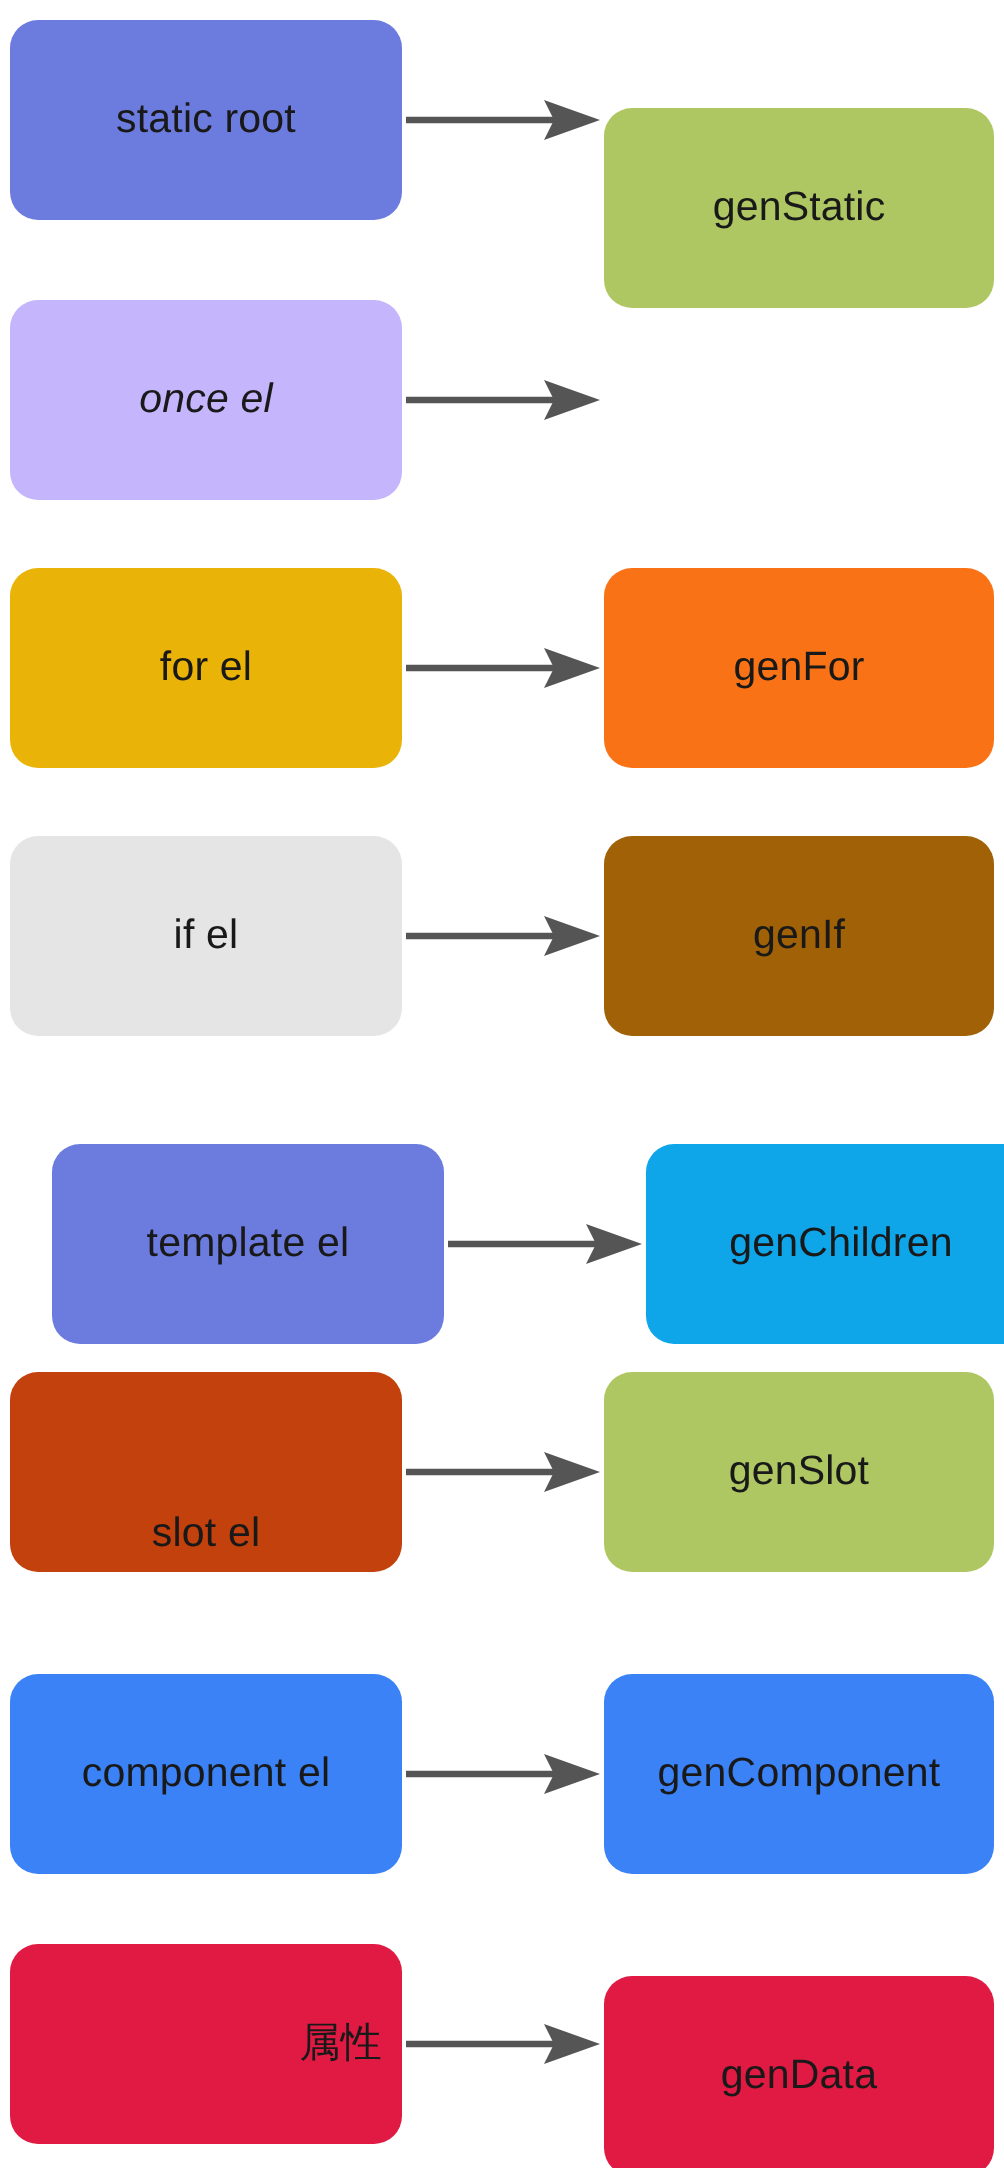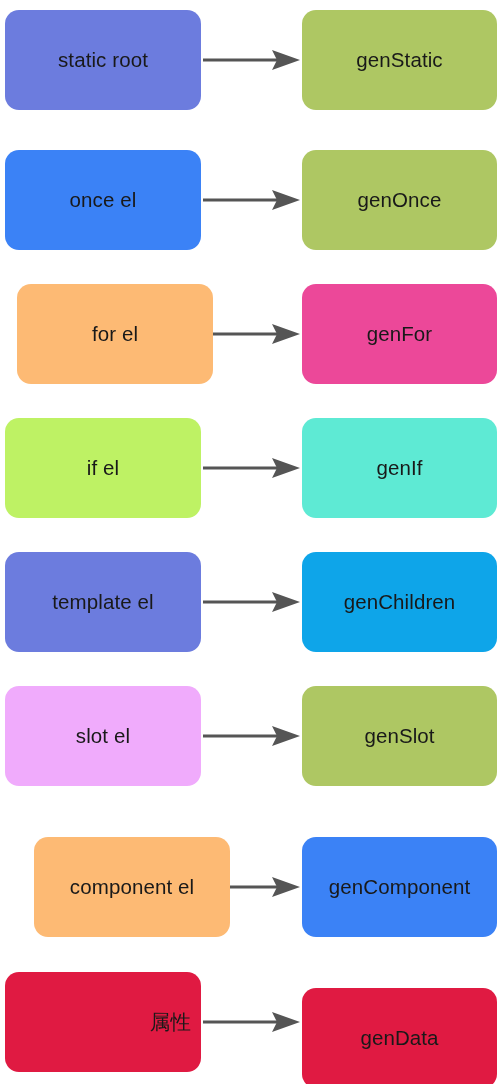--- a/index.html
+++ b/index.html
@@ -90,90 +90,87 @@
 
 <div id="diagram">
     <div class="flow-row" style="top: 10px;">
       <svg class="edge" viewBox="0 0 502 100" width="502" height="100">
         <line class="edge-line" x1="203" y1="50" x2="279" y2="50" stroke="#555555"></line>
         <polygon class="edge-head" points="300,50 272,40 277,50 272,60" fill="#555555"></polygon>
       </svg>
       <div class="node source" style="background: rgb(108, 124, 222);">
         <span class="node-label">static root</span>
       </div>
-      <div class="node target" style="background: rgb(174, 199, 99);">
+      <div class="node target" style="background: rgb(174, 199, 99); margin-top: 44px;">
         <span class="node-label">genStatic</span>
       </div>
     </div>
     <div class="flow-row" style="top: 150px;">
       <svg class="edge" viewBox="0 0 502 100" width="502" height="100">
         <line class="edge-line" x1="203" y1="50" x2="279" y2="50" stroke="#555555"></line>
         <polygon class="edge-head" points="300,50 272,40 277,50 272,60" fill="#555555"></polygon>
       </svg>
-      <div class="node source" style="background: #3b82f6;">
+      <div class="node source" style="background: #c4b5fd; font-style: italic;">
         <span class="node-label">once el</span>
-      </div>
-      <div class="node target" style="background: rgb(174, 199, 99);">
-        <span class="node-label">genOnce</span>
       </div>
     </div>
     <div class="flow-row" style="top: 284px;">
       <svg class="edge" viewBox="0 0 502 100" width="502" height="100">
         <line class="edge-line" x1="203" y1="50" x2="279" y2="50" stroke="#555555"></line>
         <polygon class="edge-head" points="300,50 272,40 277,50 272,60" fill="#555555"></polygon>
       </svg>
-      <div class="node source" style="background: #fdba74; margin-left: 12px;">
+      <div class="node source" style="background: #eab308;">
         <span class="node-label">for el</span>
       </div>
-      <div class="node target" style="background: #ec4899;">
+      <div class="node target" style="background: #f97316;">
         <span class="node-label">genFor</span>
       </div>
     </div>
     <div class="flow-row" style="top: 418px;">
       <svg class="edge" viewBox="0 0 502 100" width="502" height="100">
         <line class="edge-line" x1="203" y1="50" x2="279" y2="50" stroke="#555555"></line>
         <polygon class="edge-head" points="300,50 272,40 277,50 272,60" fill="#555555"></polygon>
       </svg>
-      <div class="node source" style="background: #bef264;">
+      <div class="node source" style="background: #e5e5e5;">
         <span class="node-label">if el</span>
       </div>
-      <div class="node target" style="background: #5eead4;">
+      <div class="node target" style="background: #a16207;">
         <span class="node-label">genIf</span>
       </div>
     </div>
-    <div class="flow-row" style="top: 552px;">
+    <div class="flow-row" style="top: 572px; margin-left: 21px;">
       <svg class="edge" viewBox="0 0 502 100" width="502" height="100">
         <line class="edge-line" x1="203" y1="50" x2="279" y2="50" stroke="#555555"></line>
         <polygon class="edge-head" points="300,50 272,40 277,50 272,60" fill="#555555"></polygon>
       </svg>
       <div class="node source" style="background: rgb(108, 124, 222);">
         <span class="node-label">template el</span>
       </div>
       <div class="node target" style="background: #0ea5e9;">
         <span class="node-label">genChildren</span>
       </div>
     </div>
     <div class="flow-row" style="top: 686px;">
       <svg class="edge" viewBox="0 0 502 100" width="502" height="100">
         <line class="edge-line" x1="203" y1="50" x2="279" y2="50" stroke="#555555"></line>
         <polygon class="edge-head" points="300,50 272,40 277,50 272,60" fill="#555555"></polygon>
       </svg>
-      <div class="node source" style="background: #f0abfc;">
+      <div class="node source" style="background: #c2410c; align-items: flex-end;">
         <span class="node-label">slot el</span>
       </div>
       <div class="node target" style="background: rgb(174, 199, 99);">
         <span class="node-label">genSlot</span>
       </div>
     </div>
     <div class="flow-row" style="top: 837px;">
       <svg class="edge" viewBox="0 0 502 100" width="502" height="100">
         <line class="edge-line" x1="203" y1="50" x2="279" y2="50" stroke="#555555"></line>
         <polygon class="edge-head" points="300,50 272,40 277,50 272,60" fill="#555555"></polygon>
       </svg>
-      <div class="node source" style="background: #fdba74; margin-left: 29px;">
+      <div class="node source" style="background: #3b82f6;">
         <span class="node-label">component el</span>
       </div>
       <div class="node target" style="background: #3b82f6;">
         <span class="node-label">genComponent</span>
       </div>
     </div>
     <div class="flow-row" style="top: 972px;">
       <svg class="edge" viewBox="0 0 502 100" width="502" height="100">
         <line class="edge-line" x1="203" y1="50" x2="279" y2="50" stroke="#555555"></line>
         <polygon class="edge-head" points="300,50 272,40 277,50 272,60" fill="#555555"></polygon>

